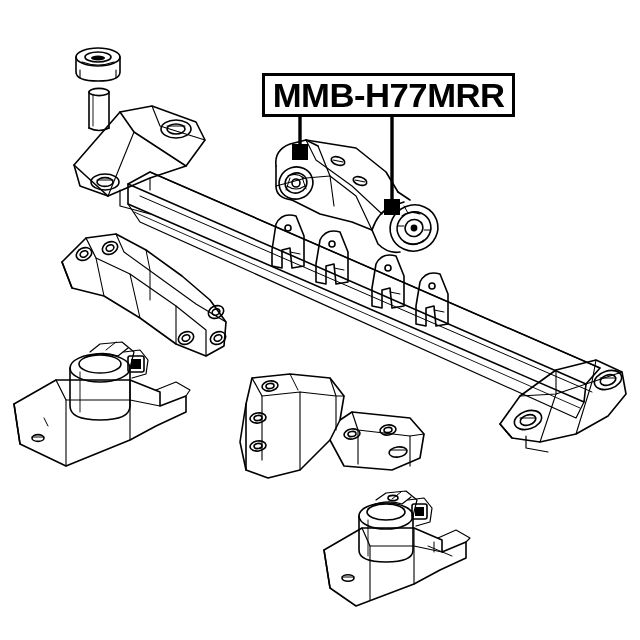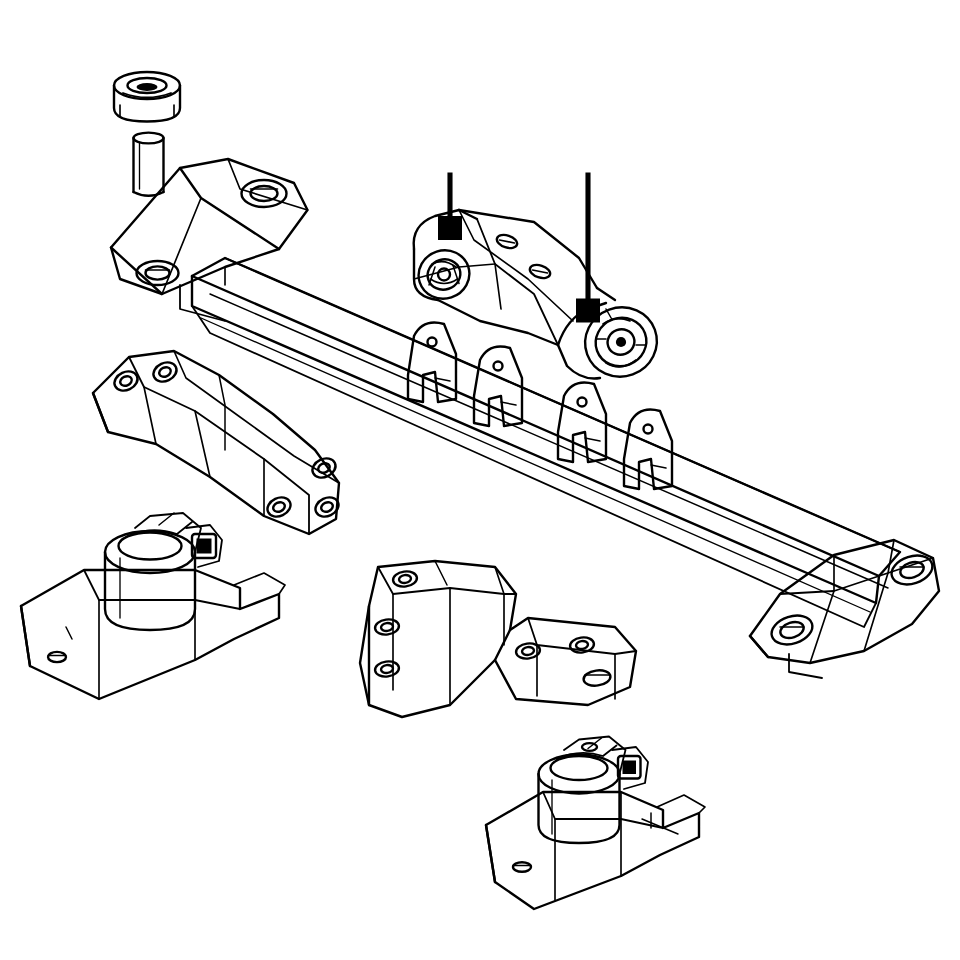--- a/index.html
+++ b/index.html
@@ -283,14 +283,17 @@
 
     <g>
       <line x1="300" y1="115" x2="300" y2="150" stroke="#000000" stroke-width="3.4"></line>
       <rect x="292" y="144" width="16" height="16" fill="#000000" stroke="none"></rect>
 
       <line x1="392" y1="115" x2="392" y2="205" stroke="#000000" stroke-width="3.4"></line>
       <rect x="384" y="199" width="16" height="16" fill="#000000" stroke="none"></rect>
     </g>
   </svg>
 
+  <div class="part-label-box">
+    <span class="part-label-text">MMB-H77MRR</span>
+  </div>
 
 </div>
 
 </body></html>

